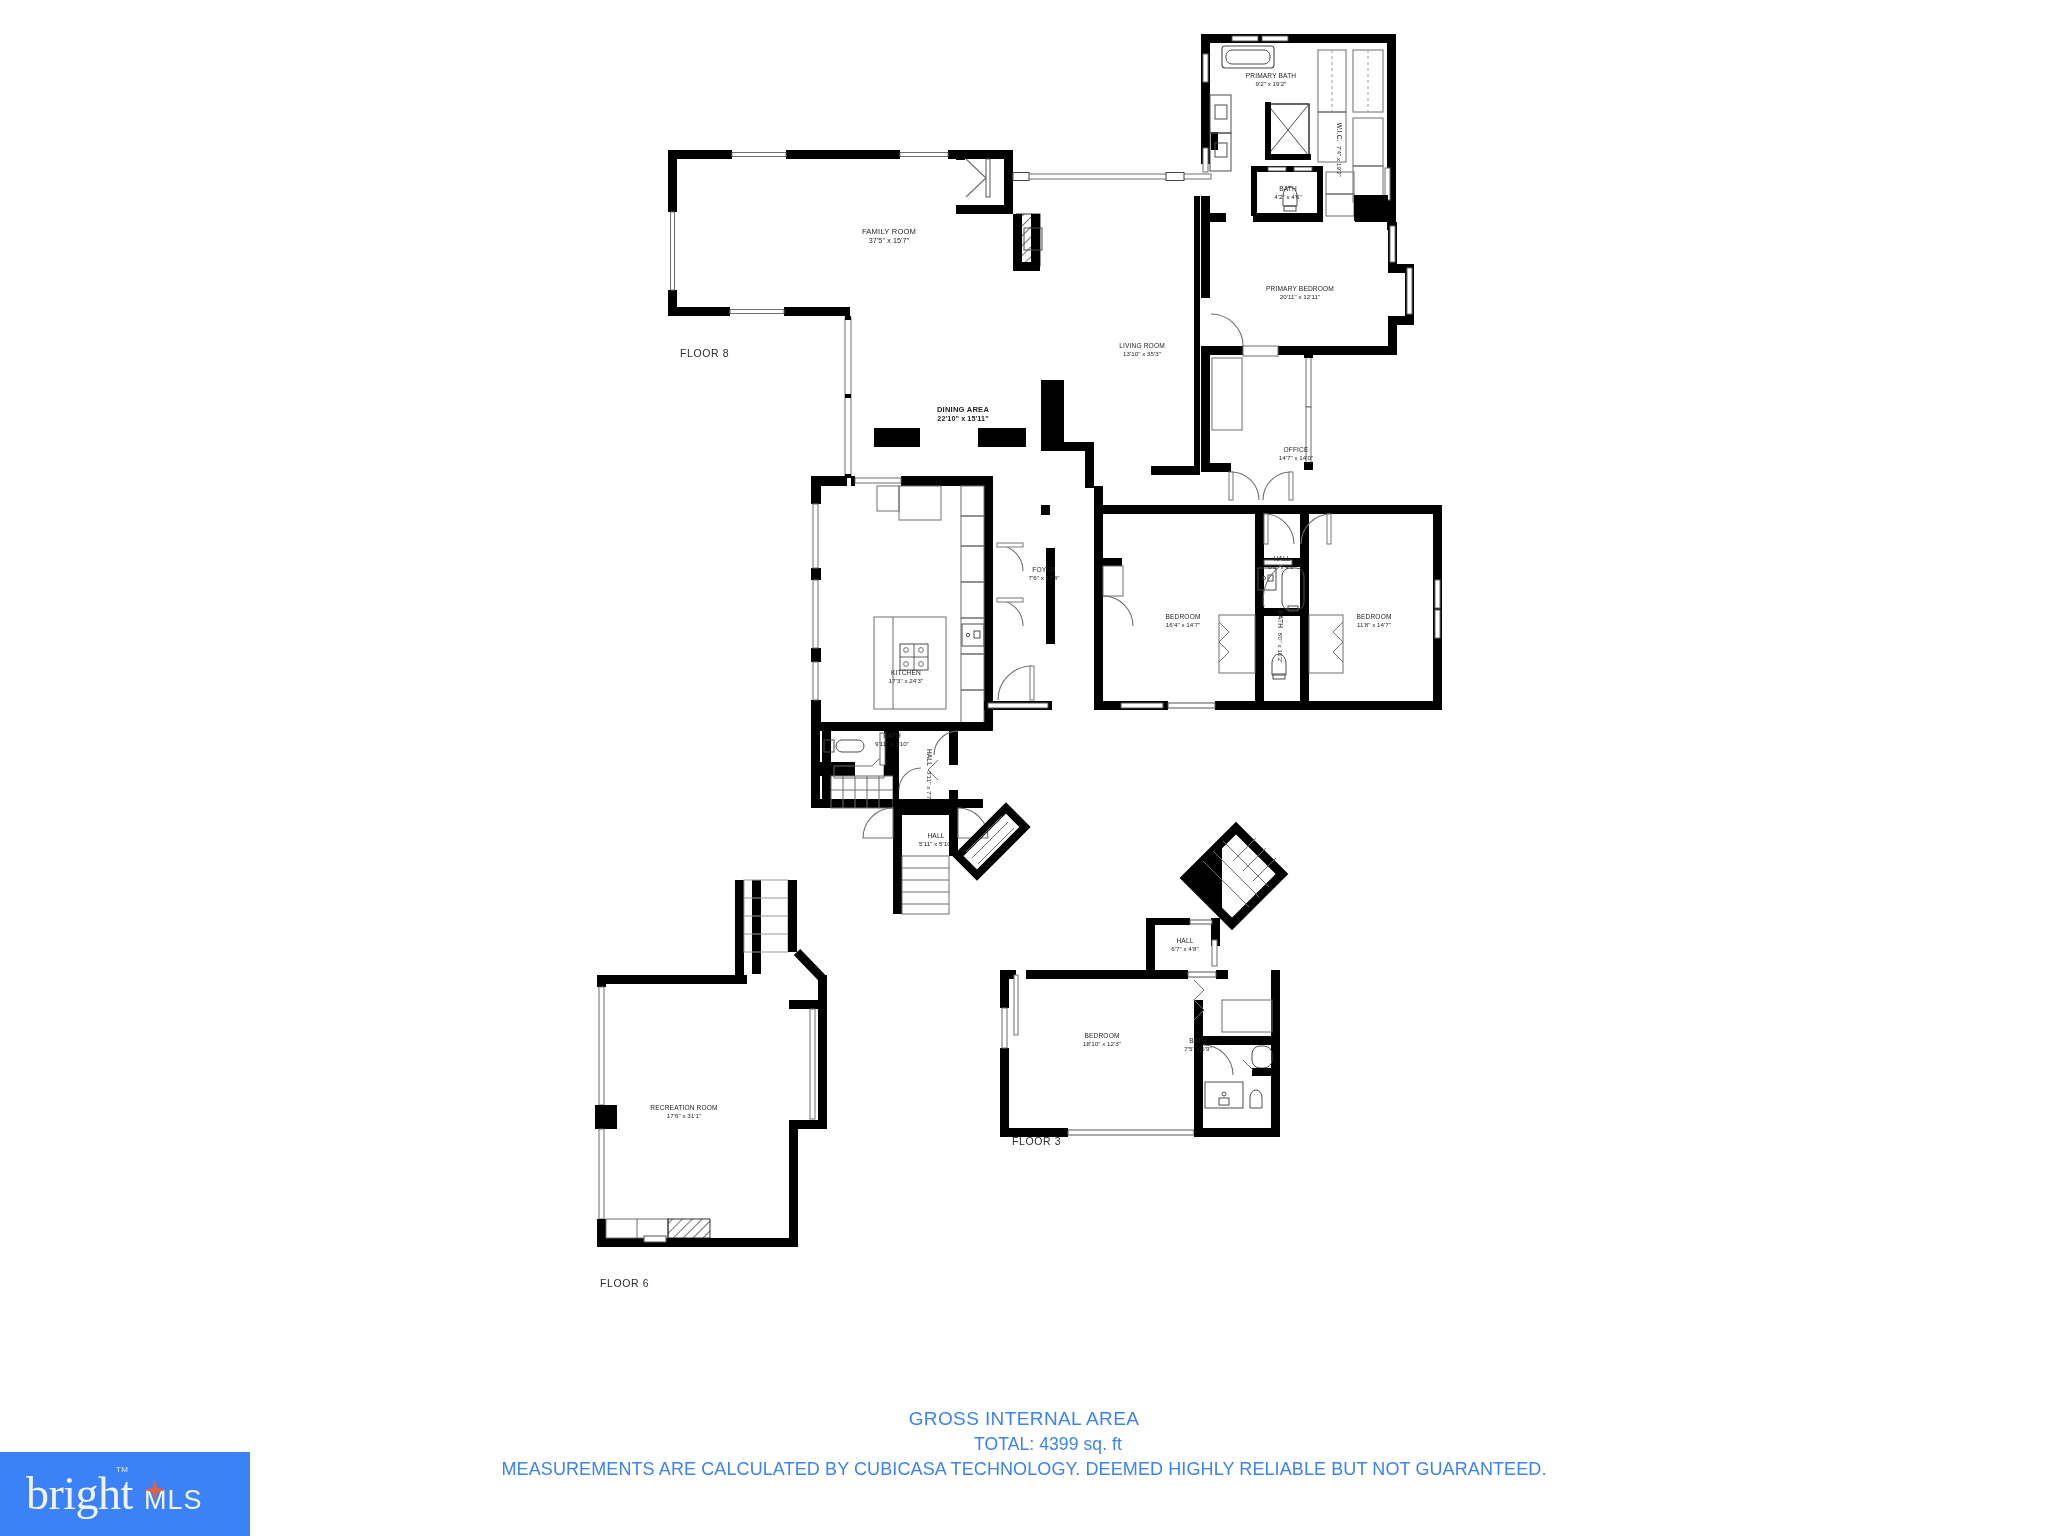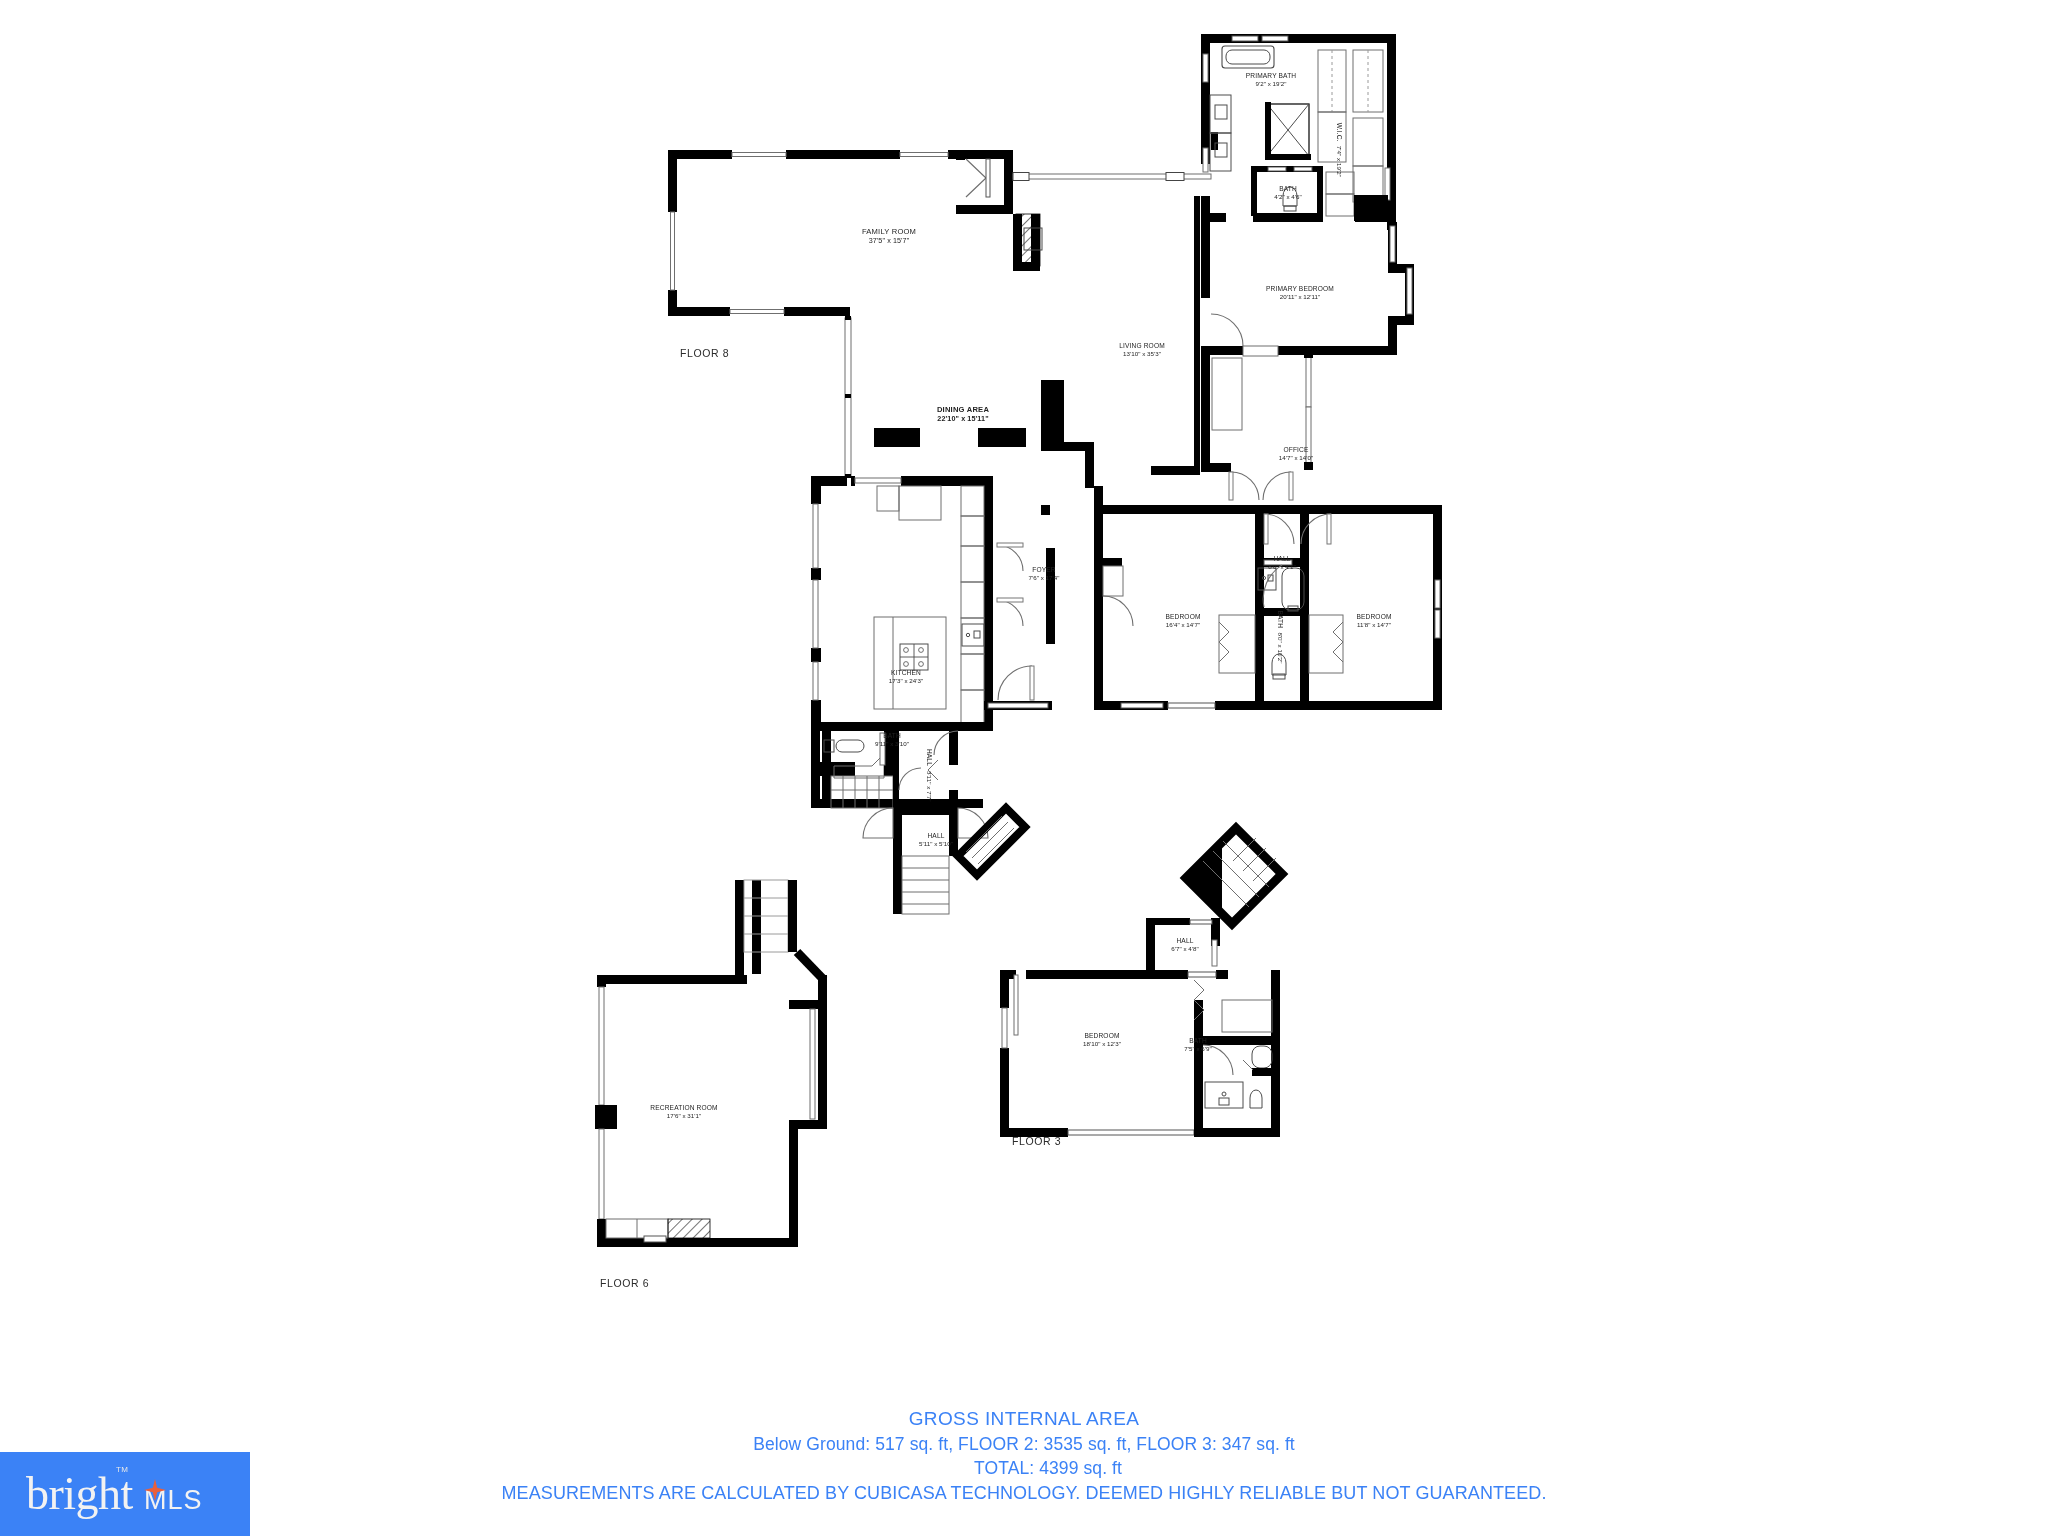--- a/index.html
+++ b/index.html
@@ -618,21 +618,20 @@
 </div>
 
 <div class="floor-caption" style="left:680px;top:347px;">FLOOR 8</div>
 <div class="floor-caption" style="left:600px;top:1277px;">FLOOR 6</div>
 <div class="floor-caption" style="left:1012px;top:1135px;">FLOOR 3</div>
 
 </div>
 
 <div id="summary">
   <div class="line1">GROSS INTERNAL AREA</div>
-  <div class="line2">Below Ground: 517 sq. ft, FLOOR 2: 3535 sq. ft, FLOOR 3: 347 sq. ft</div>
   <div class="line3">TOTAL: 4399 sq. ft</div>
   <div class="line4">MEASUREMENTS ARE CALCULATED BY CUBICASA TECHNOLOGY. DEEMED HIGHLY RELIABLE BUT NOT GUARANTEED.</div>
 </div>
 
 <div id="logo">
   <div class="wrap">
     <span class="bright">bright</span>
     <span class="mls">MLS</span>
     <span class="tm">TM</span>
     <svg class="spark" viewBox="0 0 24 24">

